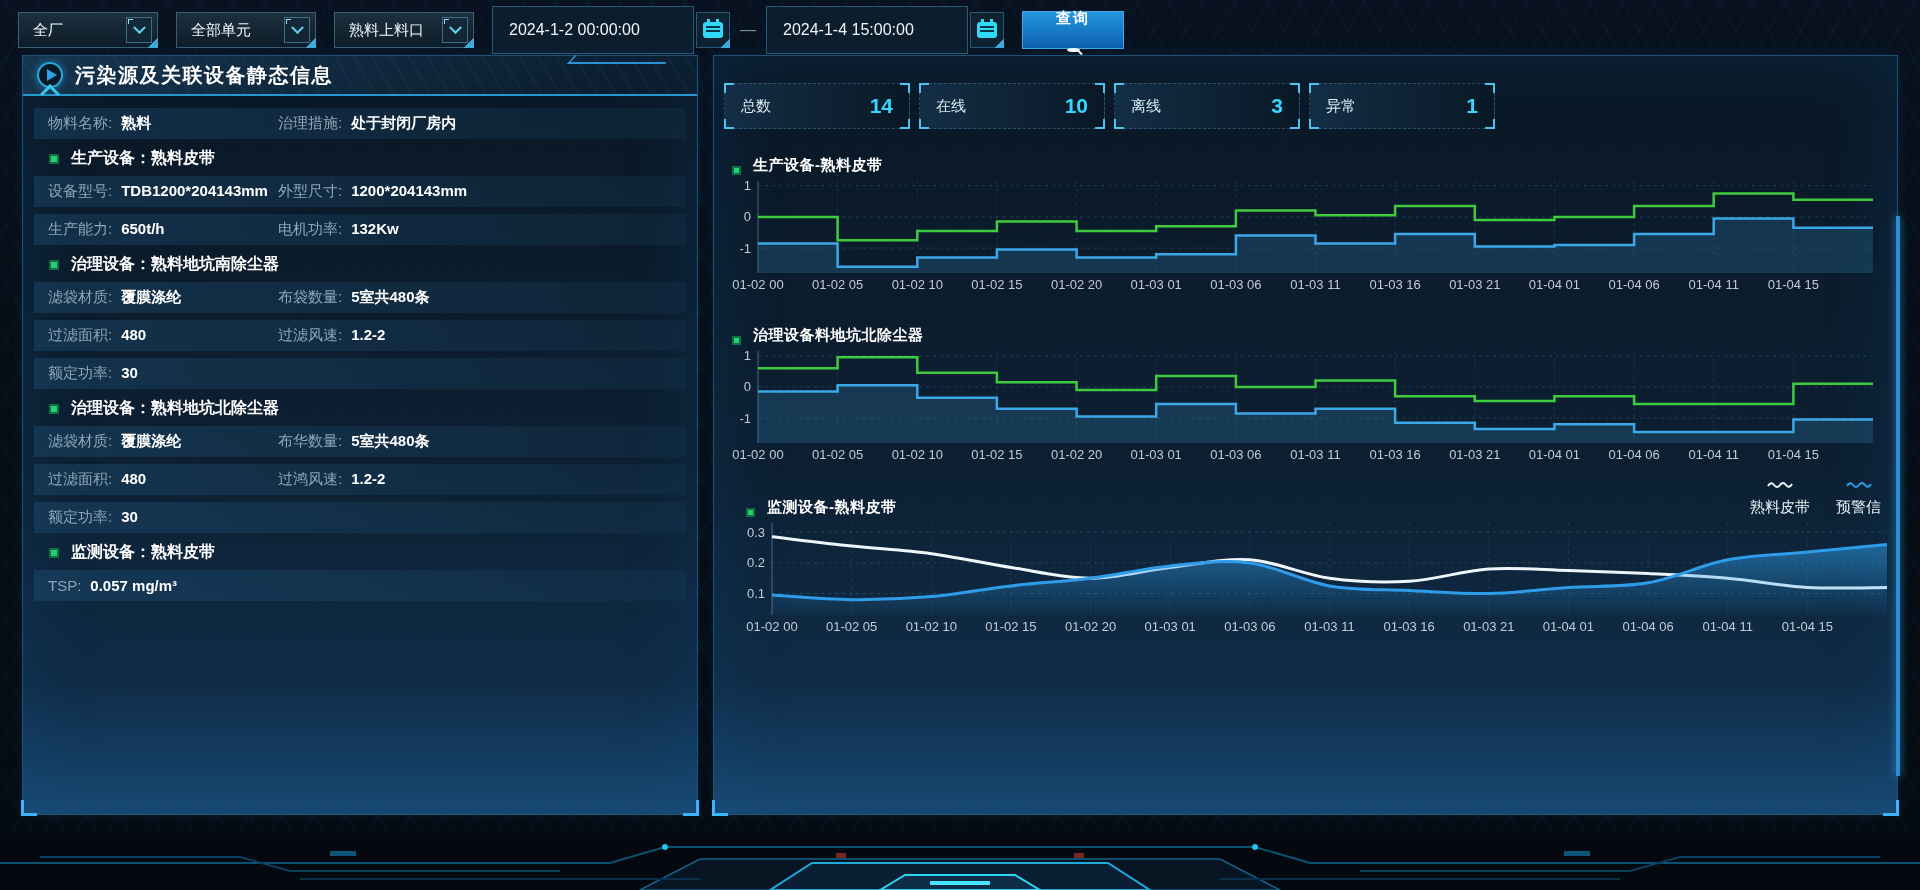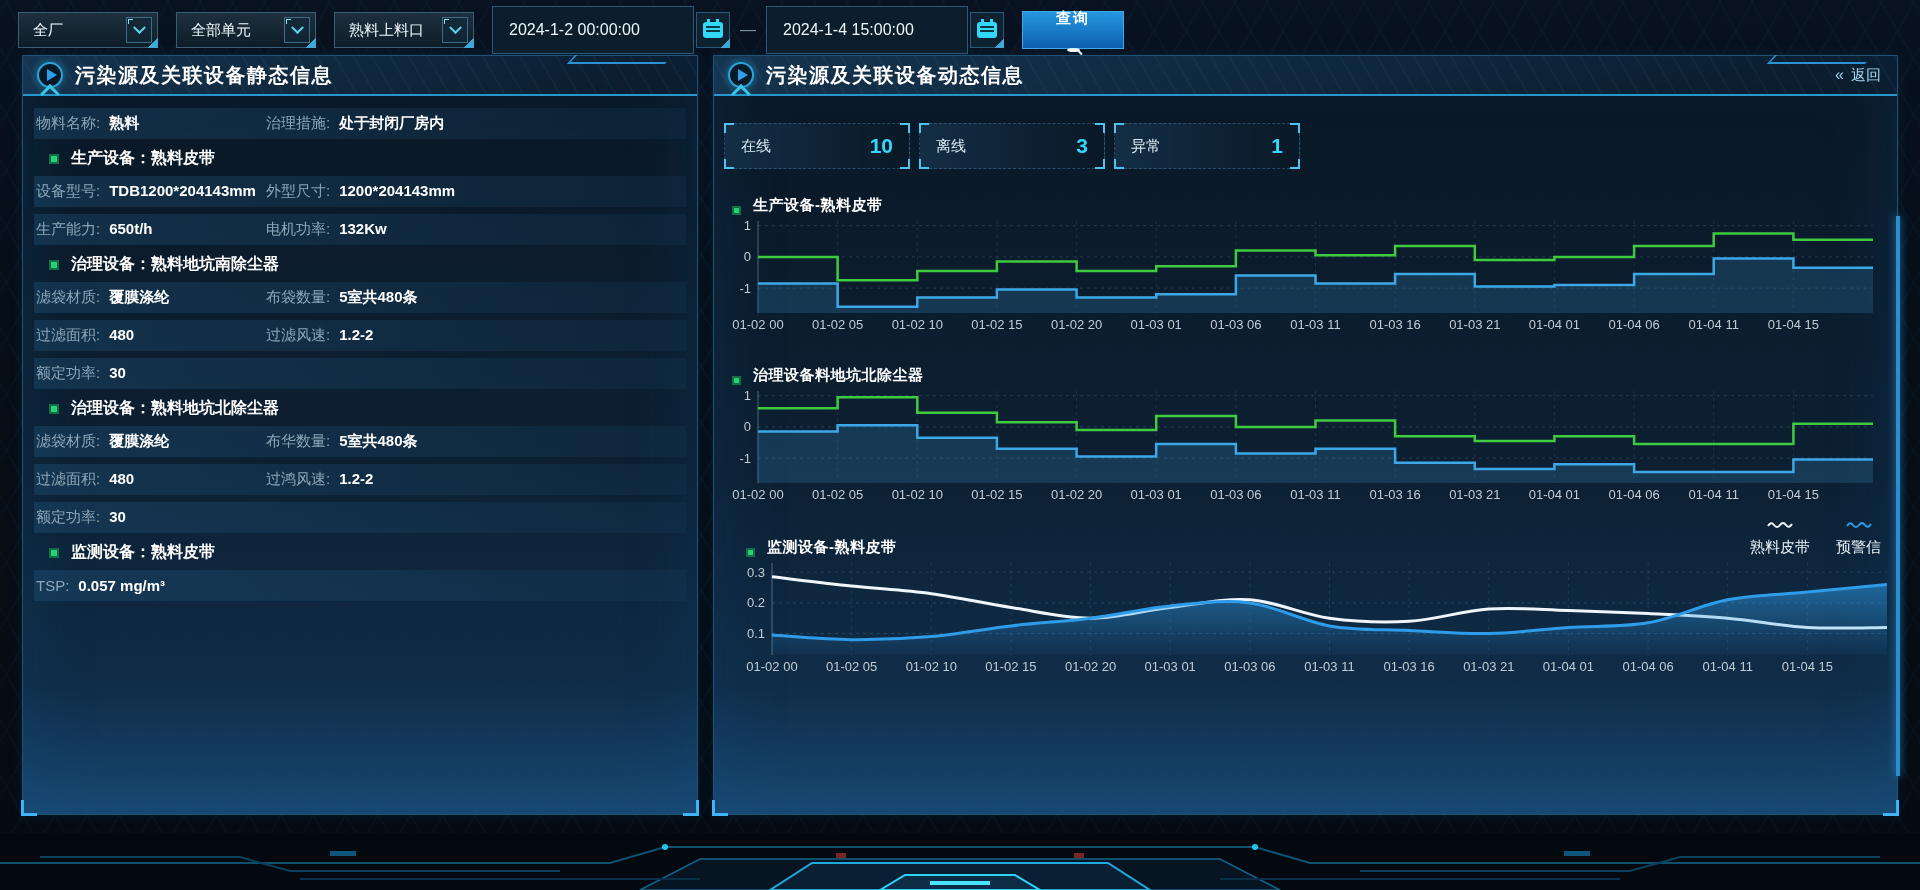--- a/index.html
+++ b/index.html
@@ -94,21 +94,21 @@
     color:#a8d8ef; font-size:15px; cursor:pointer; }
   .back-arrows { font-size:16px; color:#9fcfe8; }
 
   
   .info-body { padding:12px 11px 0; }
   .group-heading { display:flex; align-items:center; gap:12px; margin:9px 0 7px; padding-left:15px;
     font-size:16px; font-weight:bold; color:#fff; }
   .bullet { width:10px; height:10px; background:#27d173; border:2px solid #0f6e44; flex:0 0 auto; }
   .kv-row { display:grid; grid-template-columns:230px 1fr; min-height:31px; align-items:center;
     background:linear-gradient(90deg, rgba(34,90,132,.34), rgba(26,68,100,.20));
-    margin-bottom:7px; padding-left:2px; }
+    margin-bottom:7px; padding-left:14px; }
   .kv { font-size:15px; white-space:nowrap; }
   .kv .lbl { color:#8da6b7; margin-right:9px; }
   .kv .val { color:#fff; font-weight:bold; }
 
   
   .stats-row { display:flex; gap:9px; margin:27px 0 0 10px; }
   .stat-card { position:relative; width:186px; height:46px; display:flex; align-items:center;
     justify-content:space-between; padding:0 16px;
     background:linear-gradient(90deg, rgba(20,48,72,.92), rgba(9,24,38,.92));
     border:1px dashed rgba(92,152,192,.38); }
@@ -250,31 +250,30 @@
       <div class="kv-row">
         <div class="kv"><span class="lbl">TSP:</span><span class="val">0.057 mg/m³</span></div>
       </div>
 
     </div>
     <span class="corner-accent bl"></span>
     <span class="corner-accent br"></span>
   </section>
 
   <section class="panel right">
-    <header class="panel-header">
-      <span class="play-icon"></span>
-      <span class="hdr-accent"></span>
-      <h2 class="panel-title">污染源及关联设备动态信息</h2>
-      <div class="back-link">
-        <span class="back-arrows">«</span>
-        <span>返回</span>
-      </div>
-    </header>
 
     <div class="stats-row">
+      <div class="stat-card">
+        <span class="corner tl"></span>
+          <span class="corner tr"></span>
+          <span class="corner bl"></span>
+          <span class="corner br"></span>
+        <span class="stat-label">总数</span>
+        <span class="stat-value">14</span>
+      </div>
       <div class="stat-card">
         <span class="corner tl"></span>
           <span class="corner tr"></span>
           <span class="corner bl"></span>
           <span class="corner br"></span>
         <span class="stat-label">在线</span>
         <span class="stat-value">10</span>
       </div>
       <div class="stat-card">
         <span class="corner tl"></span>

